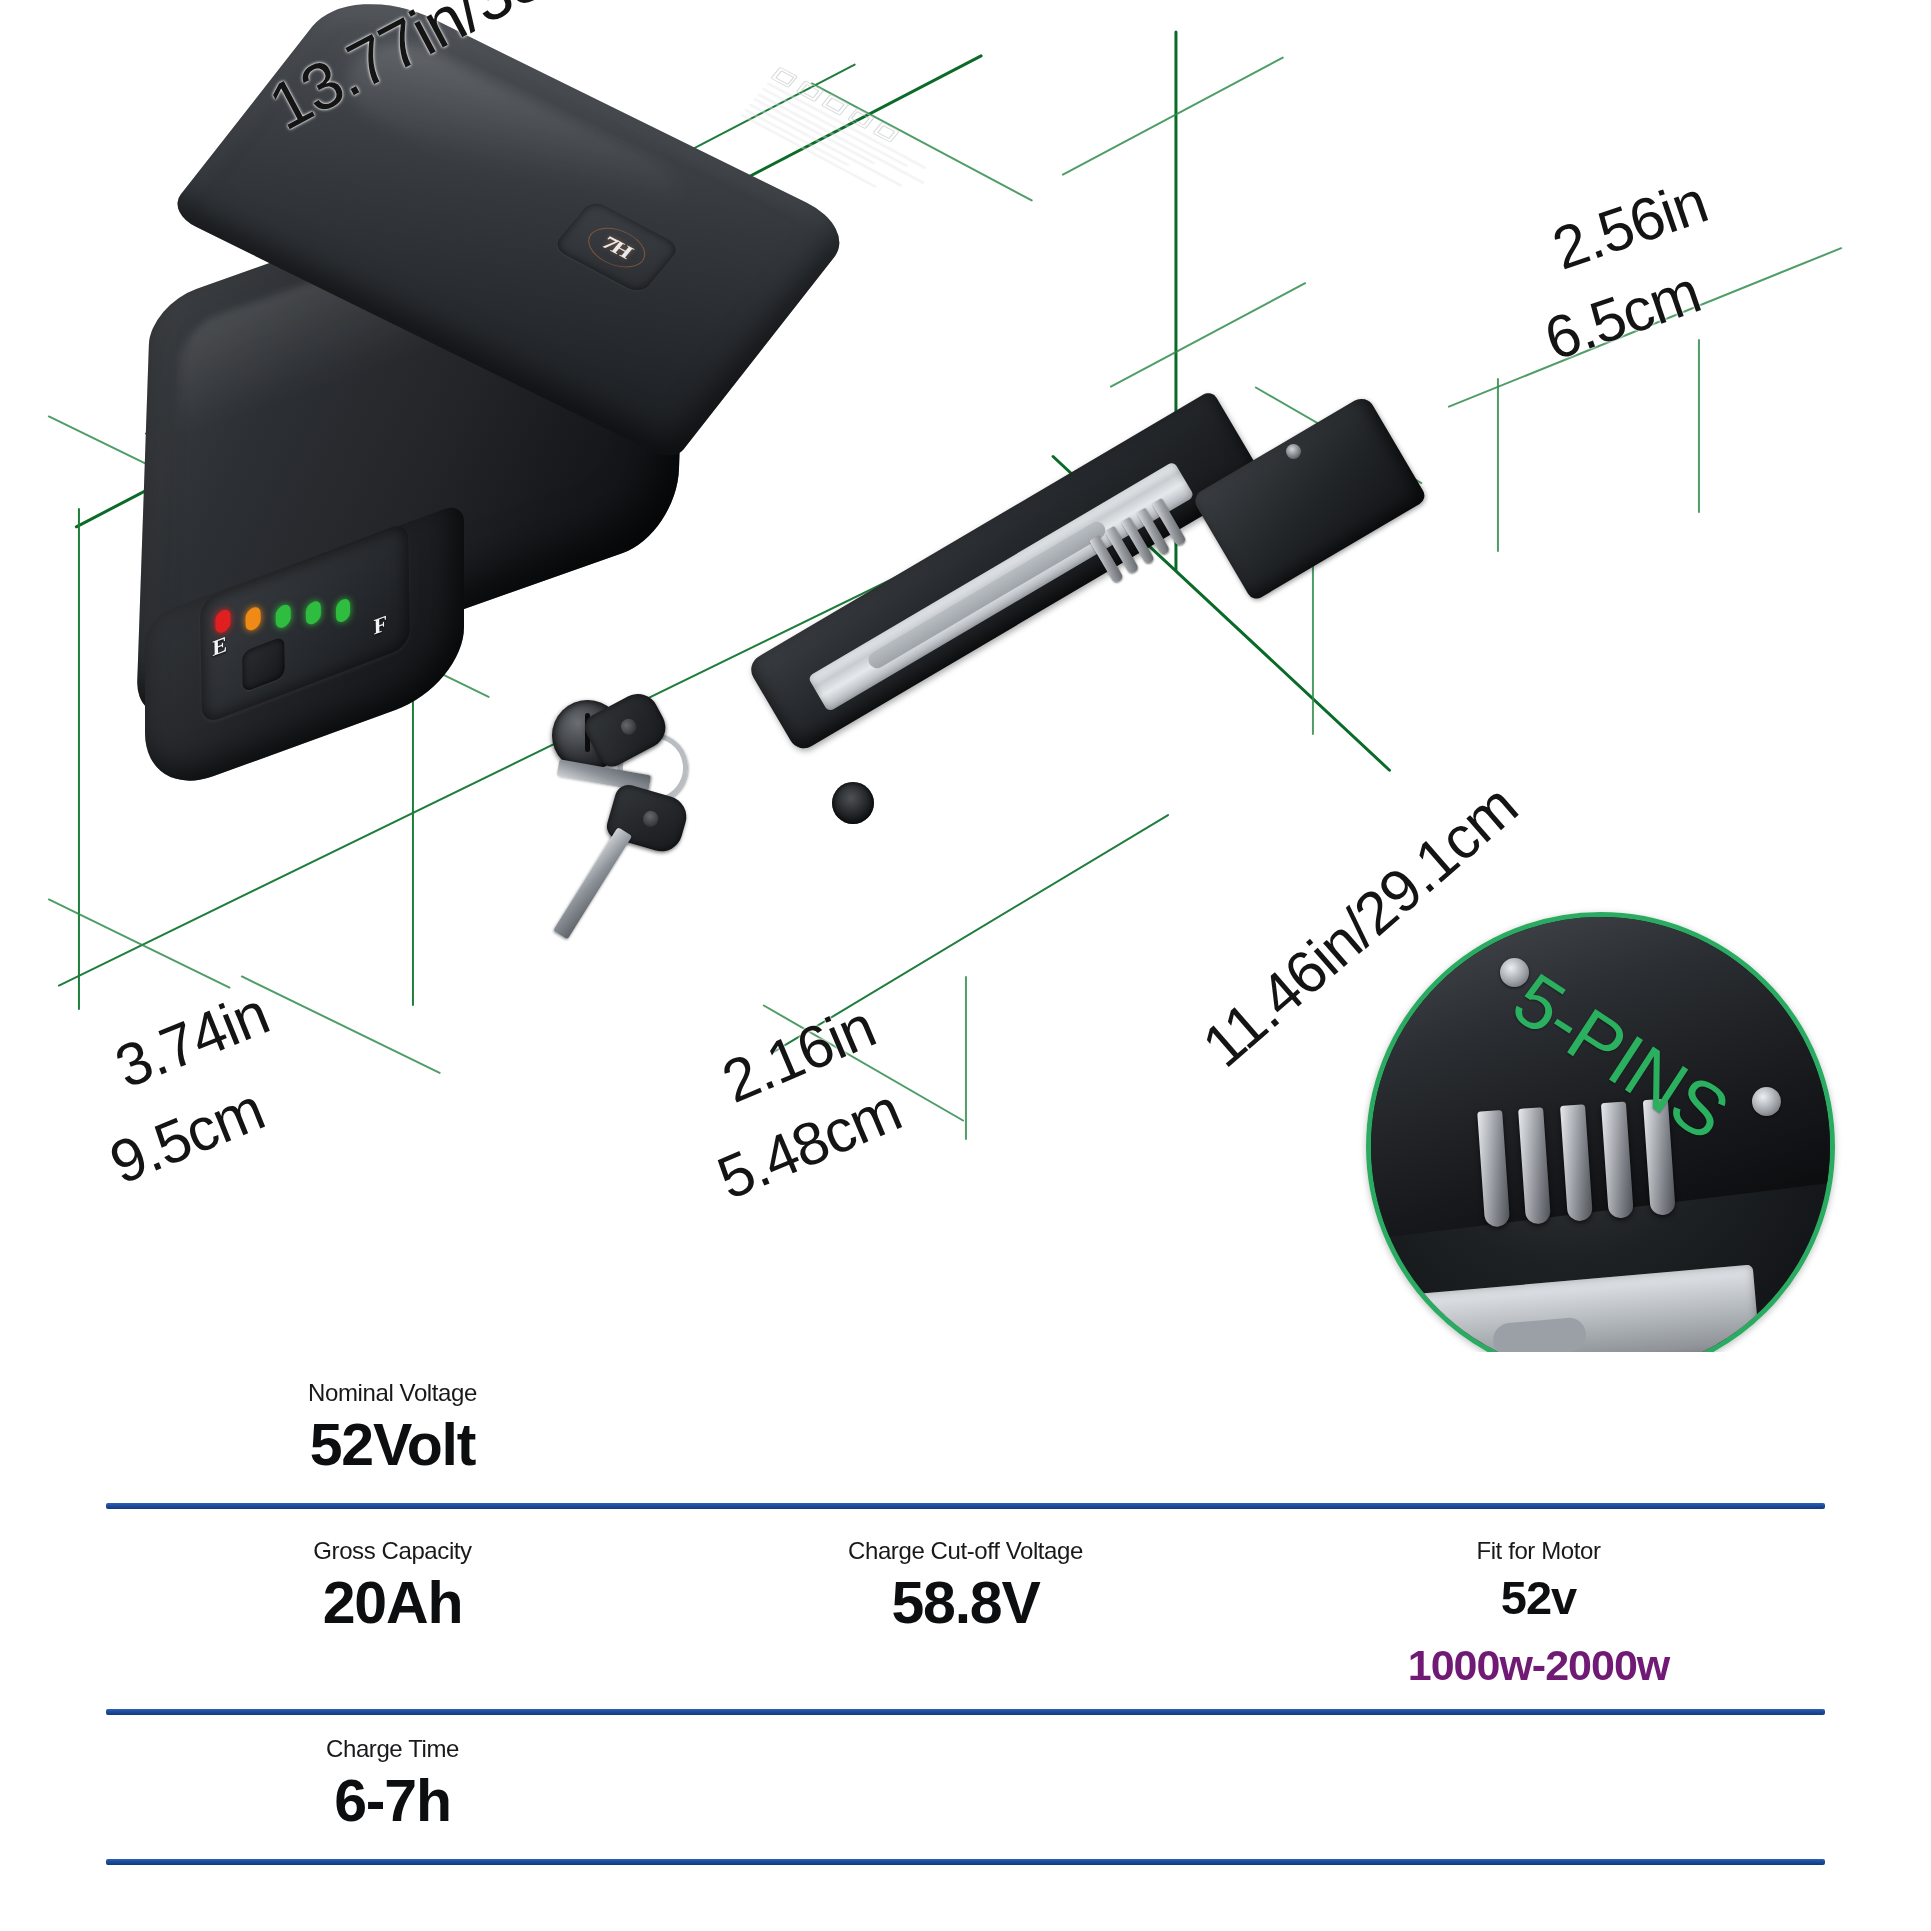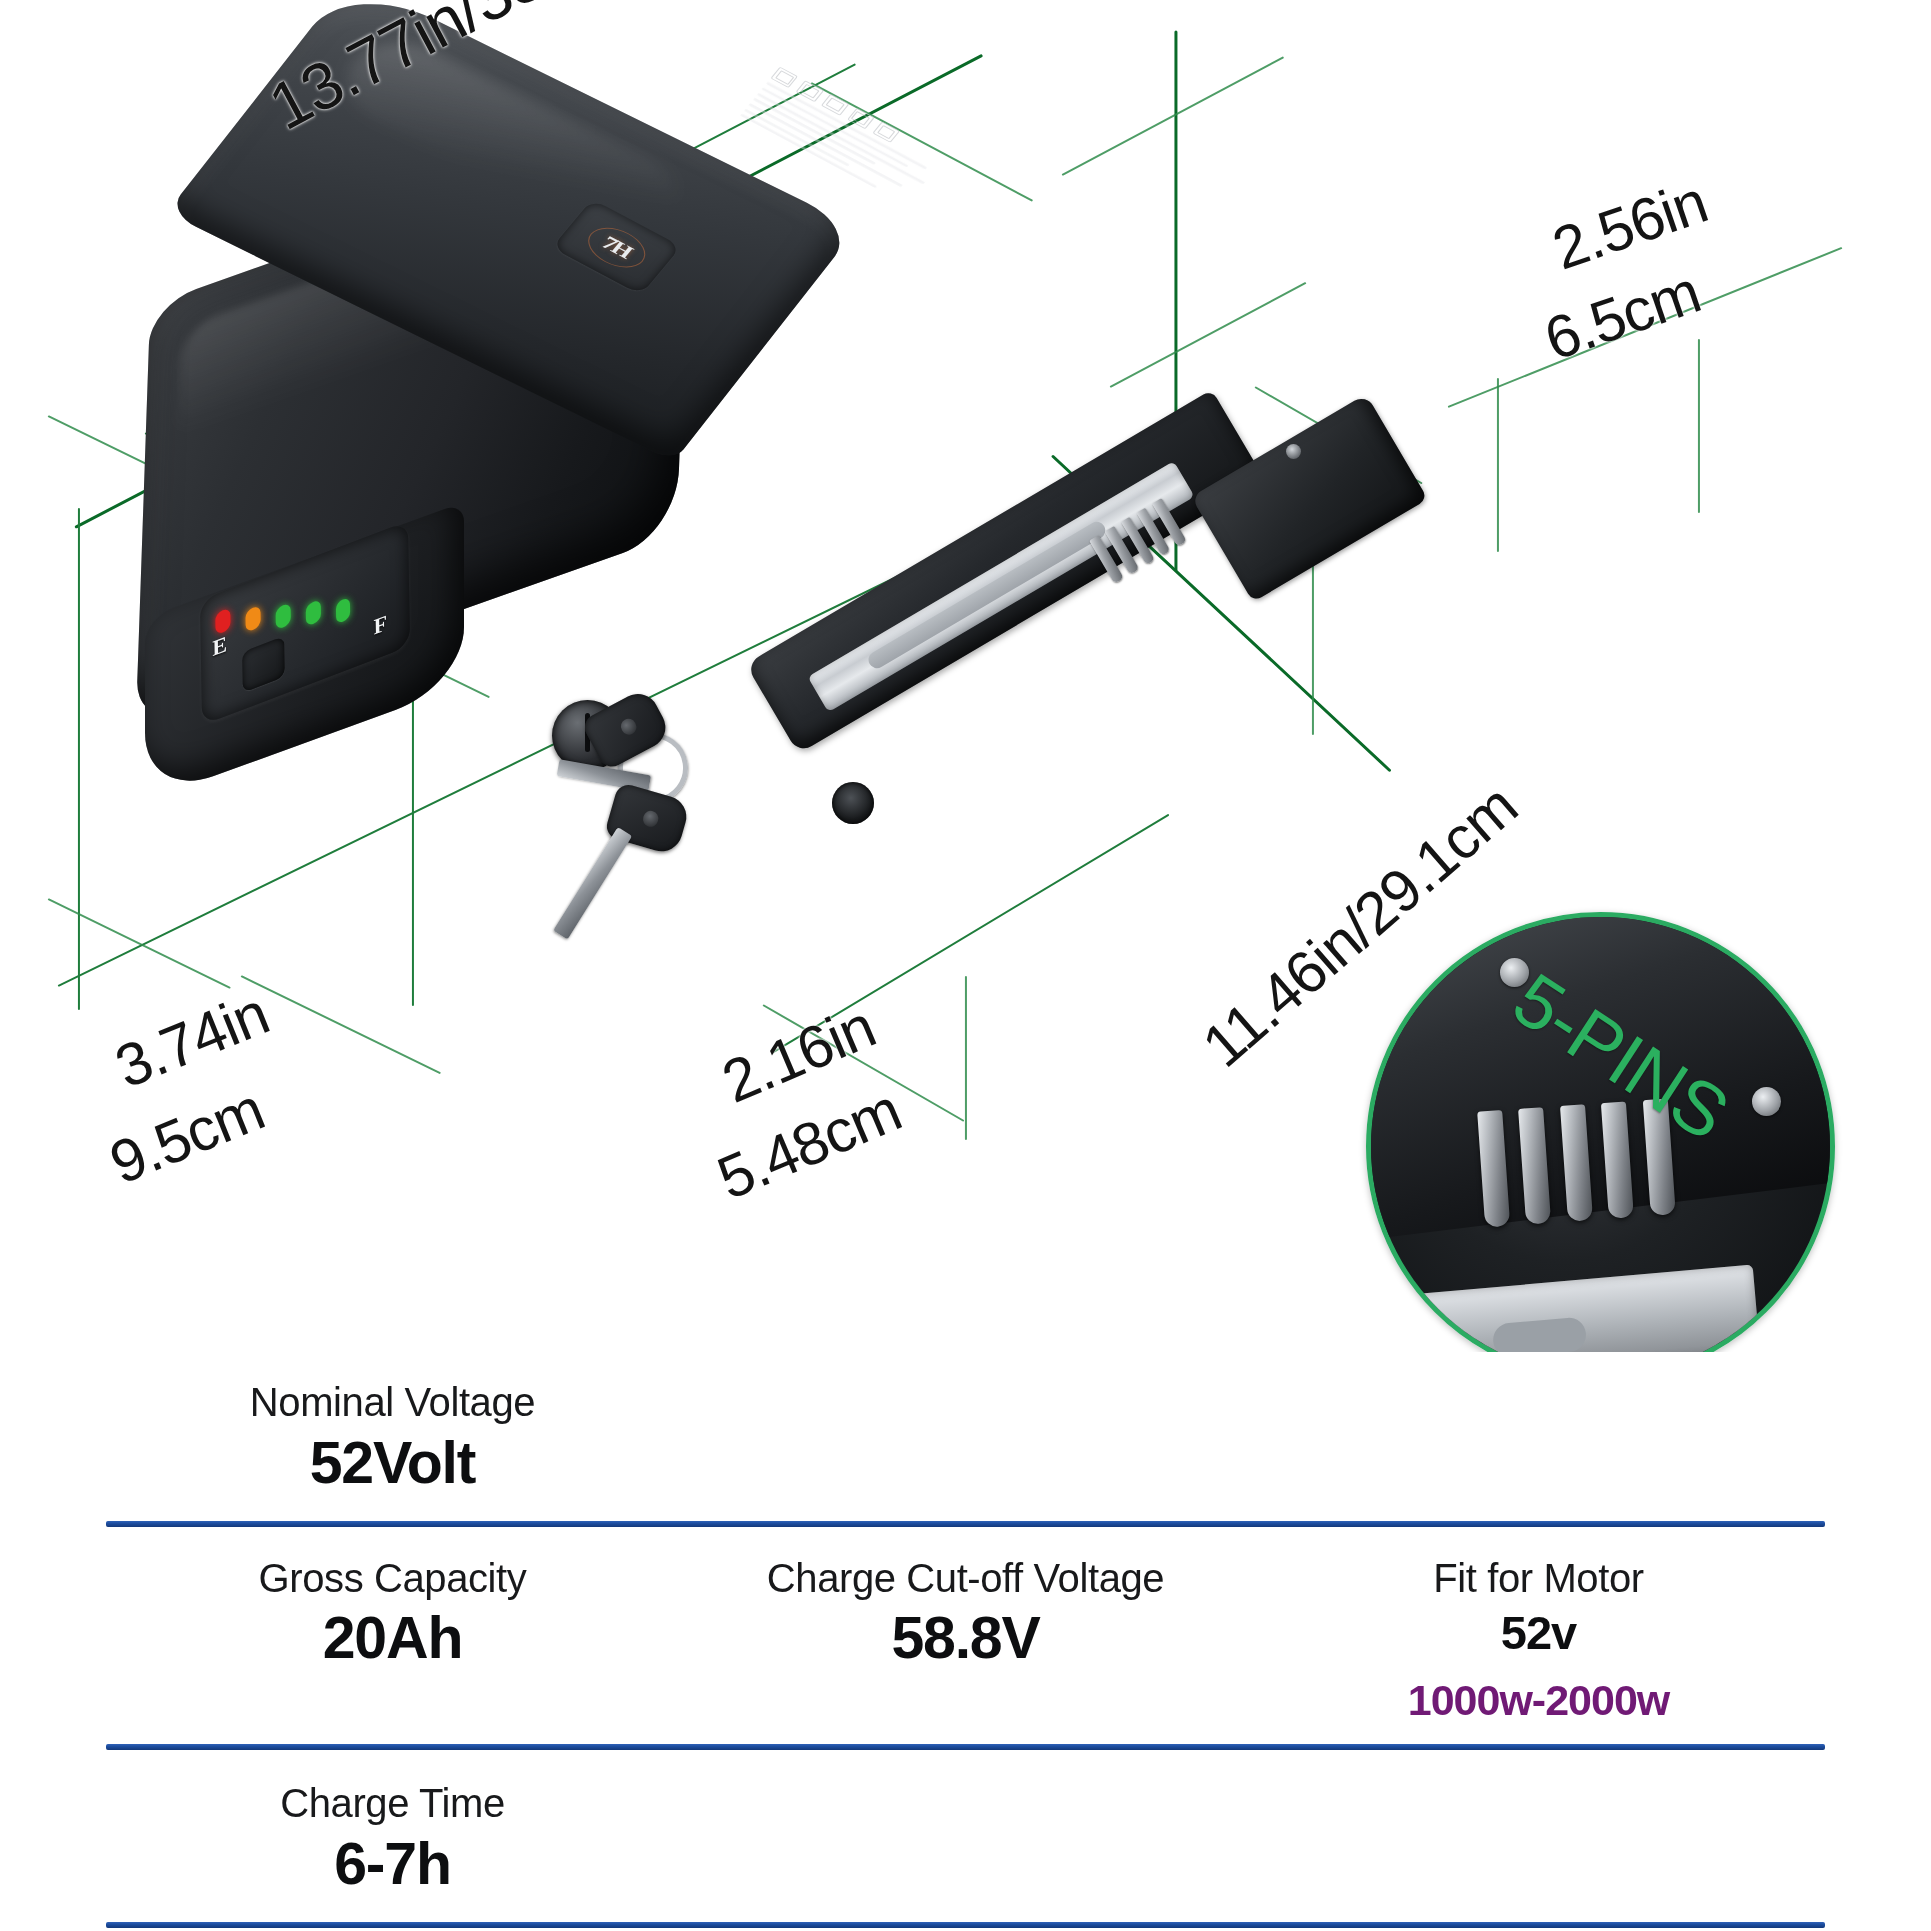--- a/index.html
+++ b/index.html
@@ -353,27 +353,27 @@
     margin: 0 106px;
     background: linear-gradient(180deg,#2f62b8 0%, #1d4ea0 40%, #14397a 100%);
     border-radius: 1.9px;
   }
   .spec-row{
     display: grid;
     grid-template-columns: 1fr 1fr 1fr;
   }
   .spec-row.r1{ padding: 21px 106px 25px; }
   .spec-row.r2{ padding: 29px 106px 17.4px; }
-  .spec-row.r3{ padding: 21px 106px 25px; margin-top: 10px; }
+  .spec-row.r3{ padding: 21px 106px 25px; }
   .spec-cell{
     text-align:center;
     display:flex; flex-direction:column; align-items:center; justify-content:flex-start;
   }
   .spec-cell .k{
-    font-size: 40px;
+    font-size: 24px;
     font-weight: 400;
     color: #18191b;
     letter-spacing: -0.4px;
     line-height: 1.1;
     margin-bottom: 5.8px;
   }
   .spec-cell .v{
     font-size: 59px;
     font-weight: 700;
     color: #0d0e10;

